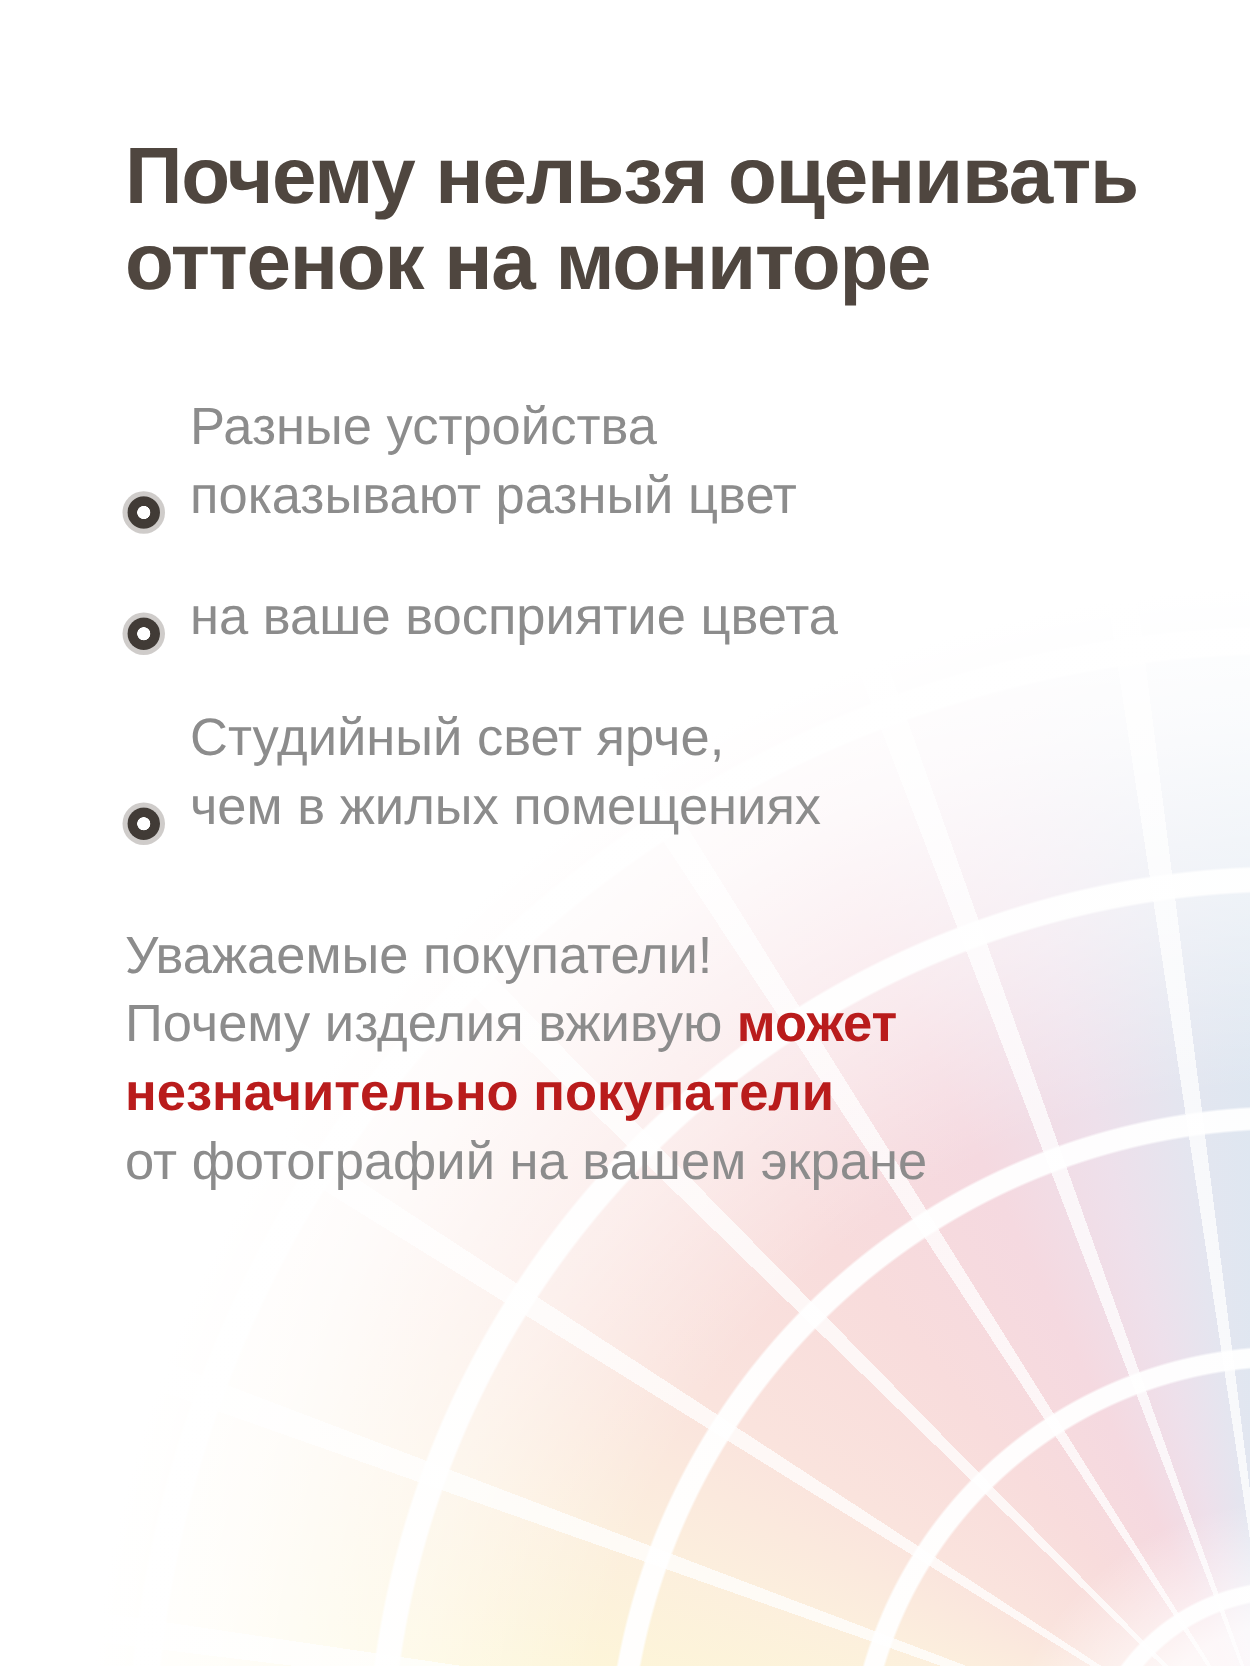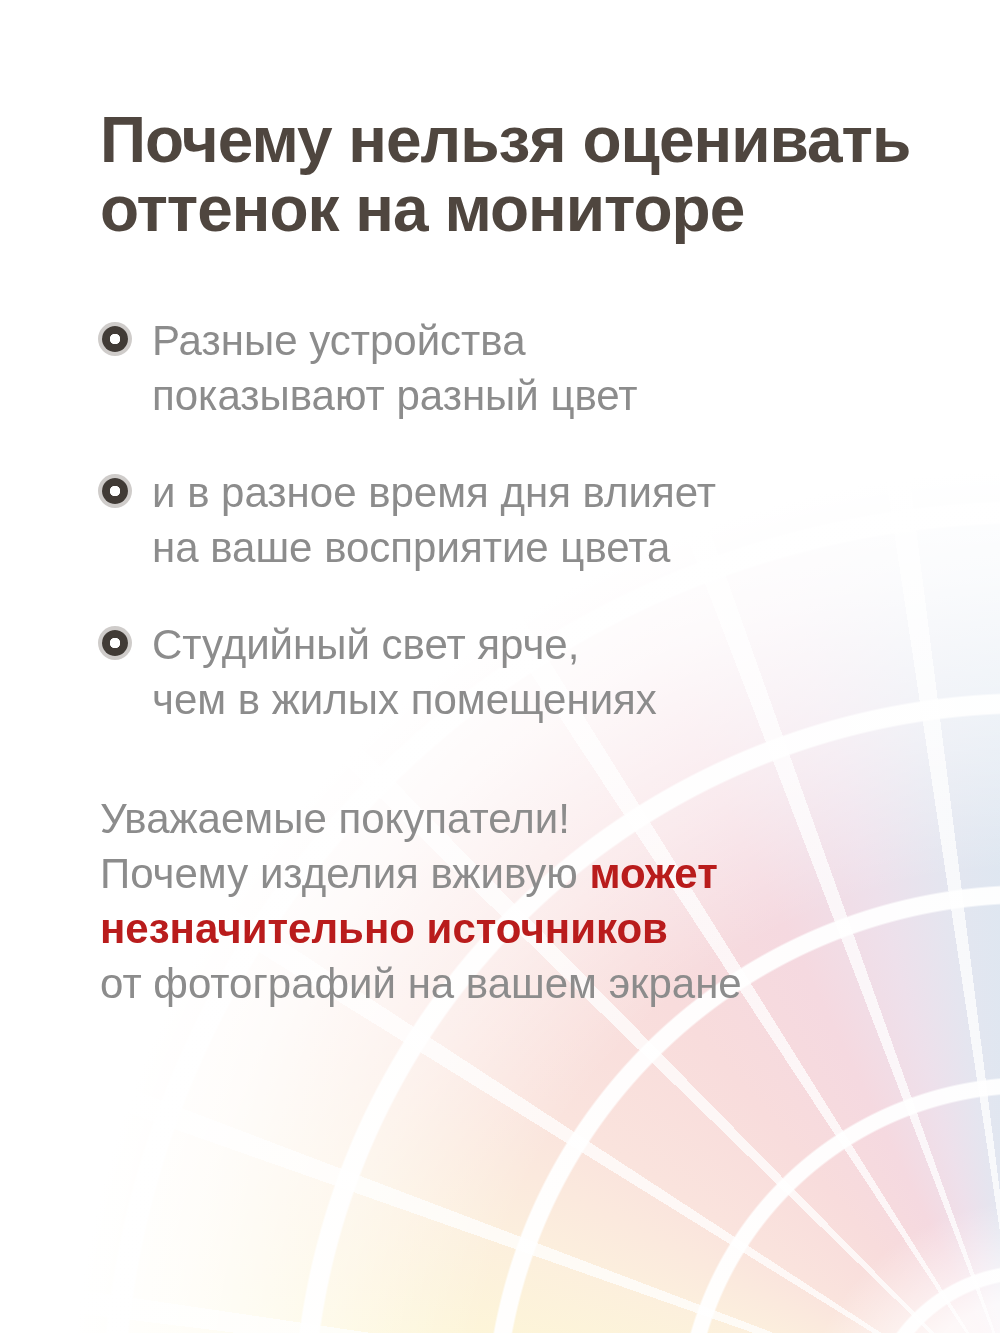--- a/index.html
+++ b/index.html
@@ -76,21 +76,21 @@
   }
   .title .tline{display:block;white-space:nowrap;}
 
   .bullets{
     list-style:none;
     margin:69px 0 0 0;
     padding:0;
   }
   .bullets li{
     display:flex;
-    align-items:flex-start;
+    align-items:flex-end;
     margin:0;
   }
   .bullets li + li{margin-top:42px;}
 
   .marker{
     flex:0 0 auto;
     width:26px;height:26px;
     border-radius:50%;
     margin:13px 24px 0 2px;
     background:radial-gradient(circle at 50% 50%, #ffffff 0 5px, #413b36 5.5px 13px);
@@ -135,34 +135,33 @@
       <li>
         <span class="marker"></span>
         <div class="btext">
           <span class="bline">Разные устройства</span>
           <span class="bline">показывают разный цвет</span>
         </div>
       </li>
       <li>
         <span class="marker"></span>
         <div class="btext">
-          <span class="bline">и в разное время дня влияет</span>
           <span class="bline">на ваше восприятие цвета</span>
         </div>
       </li>
       <li>
         <span class="marker"></span>
         <div class="btext">
           <span class="bline">Студийный свет ярче,</span>
           <span class="bline">чем в жилых помещениях</span>
         </div>
       </li>
     </ul>
 
     <div class="note">
       <span class="nline"><span>Уважаемые покупатели!</span></span>
       <span class="nline"><span>Почему изделия вживую </span><span class="b">может</span></span>
-      <span class="nline"><span class="b">незначительно источников</span></span>
+      <span class="nline"><span class="b">незначительно покупатели</span></span>
       <span class="nline"><span>от фотографий на вашем экране</span></span>
     </div>
 
   </div>
 </div>
 
 </body></html>

